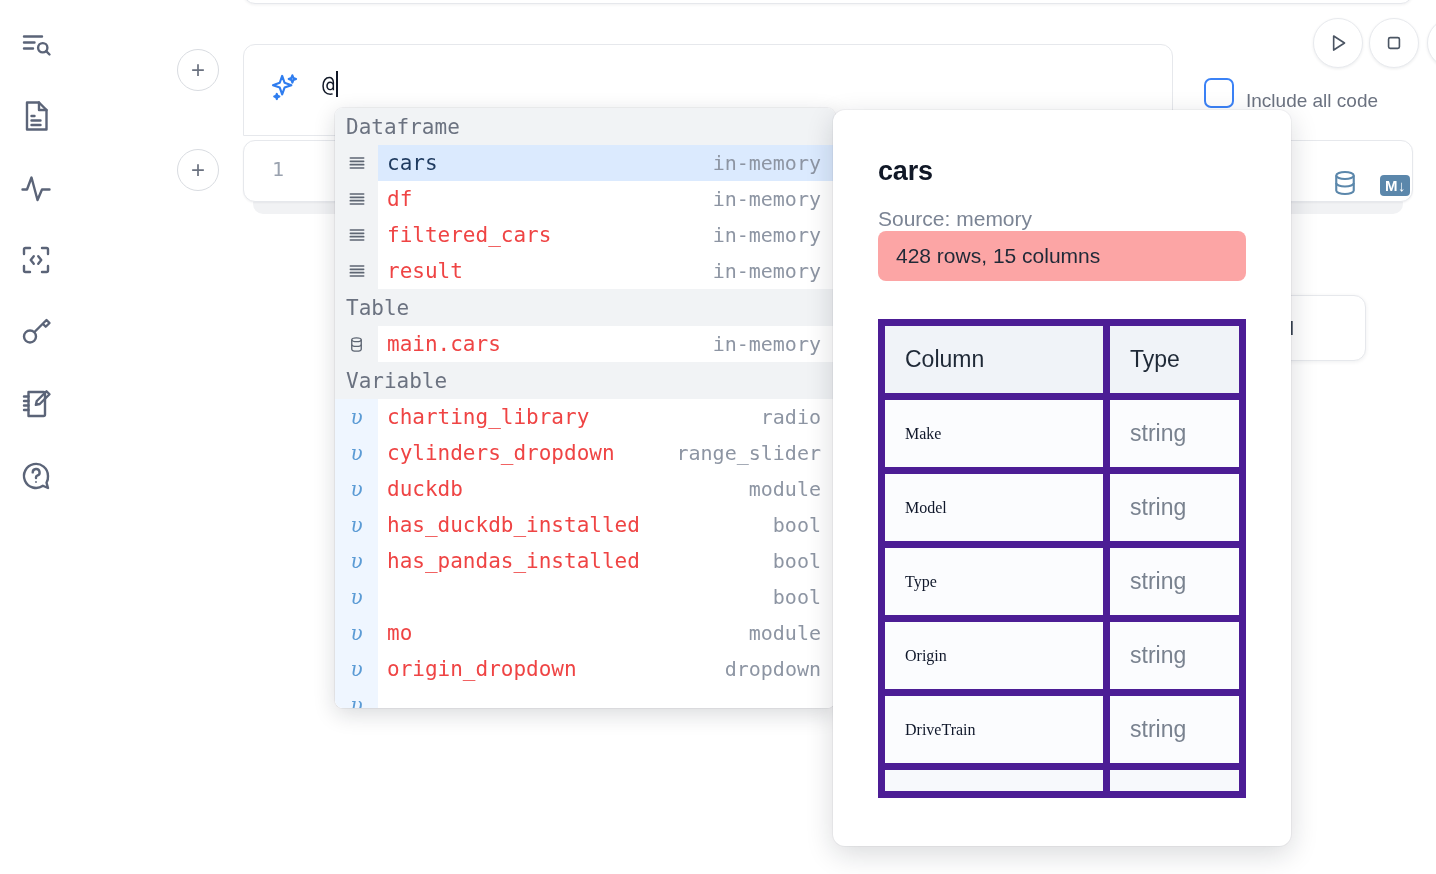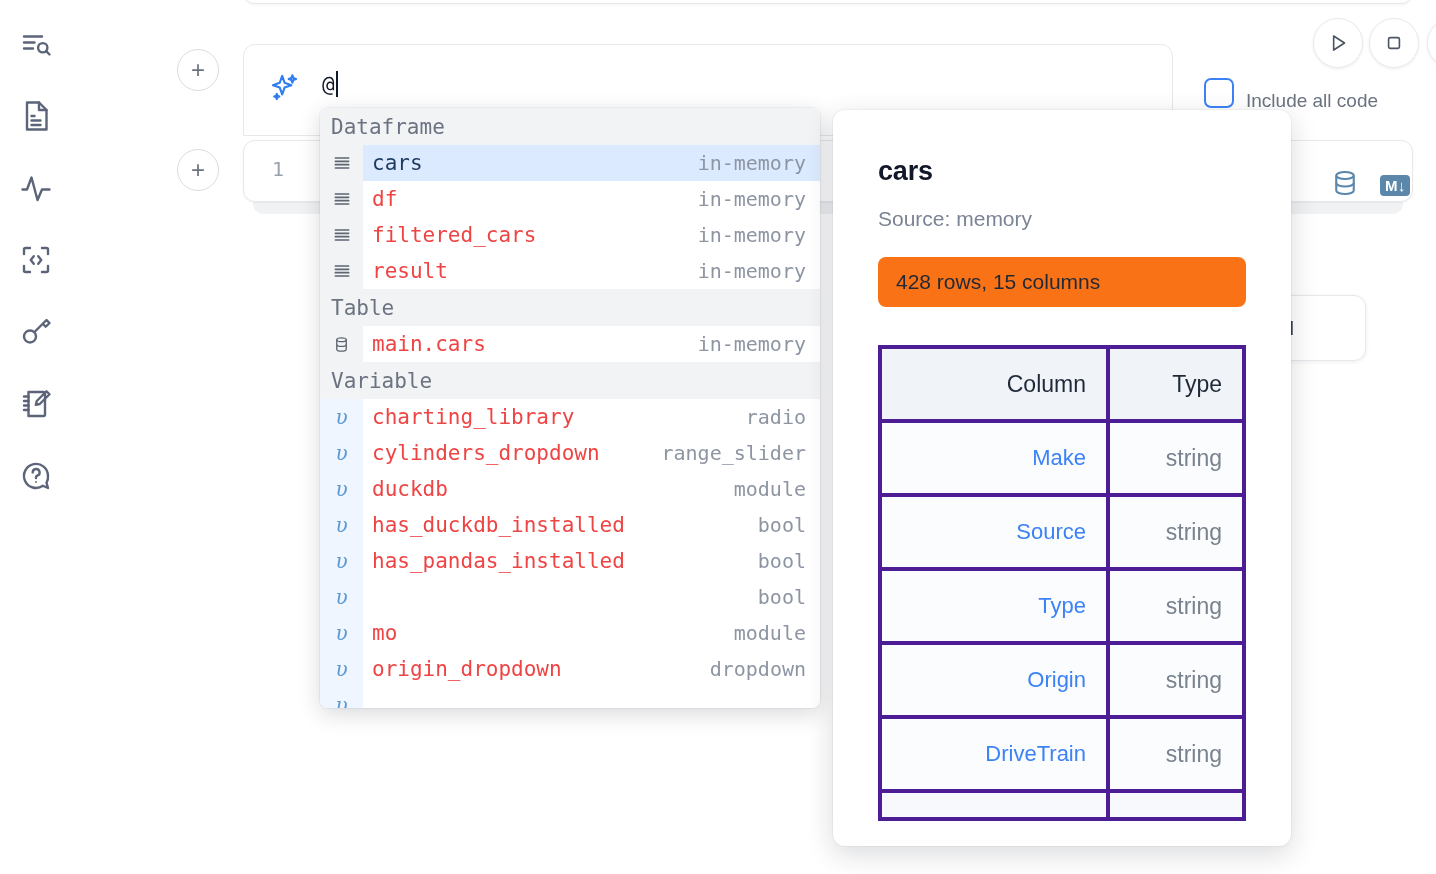--- a/index.html
+++ b/index.html
@@ -118,21 +118,21 @@
   .ai-chip {
     position: absolute; left: 1258px; top: 295px; width: 108px; height: 66px;
     background: #ffffff; border: 1px solid #e6e8ec; border-radius: 12px;
     box-shadow: 0 1px 4px rgba(16,24,40,0.07);
     display: flex; align-items: center; padding-left: 14px;
     font-size: 21px; font-weight: 600; color: #374151; z-index: 4;
   }
 
   
   .ac {
-    position: absolute; left: 320px; top: 108px; width: 500px; height: 600px;
+    position: absolute; left: 335px; top: 108px; width: 500px; height: 600px;
     background: #ffffff;
     border-radius: 8px;
     box-shadow: 0 6px 22px rgba(16,24,40,0.16), 0 0 0 1px rgba(16,24,40,0.05);
     overflow: hidden; z-index: 20;
   }
   .ac-section {
     height: 37px; background: #f1f3f5; color: #6b7280;
     font-family: "DejaVu Sans Mono", "Liberation Mono", monospace;
     font-size: 21px; display: flex; align-items: center; padding-left: 11px;
   }
@@ -167,34 +167,34 @@
   .doc {
     position: absolute; left: 833px; top: 110px; width: 458px; height: 736px;
     background: #ffffff; border-radius: 12px;
     box-shadow: 0 8px 28px rgba(16,24,40,0.16), 0 0 0 1px rgba(16,24,40,0.04);
     overflow: hidden; z-index: 21;
     padding: 46px 45px 0 45px;
   }
   .doc-title { font-size: 27px; font-weight: 700; color: #111827; letter-spacing: -0.2px; }
   .doc-source { font-size: 21px; color: #7b8494; margin-top: 20px; }
   .doc-summary {
-    margin-top: 26px; background: #f97316; border-radius: 8px;
+    background: #fca5a5; border-radius: 8px;
     padding: 13px 18px; font-size: 21px; color: #1f2937;
   }
   .doc-table { margin-top: 38px; width: 368px; border-collapse: collapse; }
   .doc-table th, .doc-table td {
-    border: 4px solid #4c1d95; padding: 0 20px; height: 74px; text-align: right;
+    border: 7px solid #4c1d95; padding: 0 20px; height: 74px; text-align: left;
     vertical-align: middle;
     margin-left: 21px;
   }
   .doc-table th { background: #f0f3f8; font-weight: 400; font-size: 23px; color: #1f2937; }
   .doc-table th:nth-child(2) { width: 136px; }
   .doc-table td.col-name {
-    font-family: Liberation Sans, sans-serif;
-    font-size: 22px; color: #3b82f6; background: #fbfcfe;
+    font-family: Liberation Serif, serif;
+    font-size: 16px; color: #0f172a; background: #fbfcfe;
   }
   .doc-table td.col-type { font-size: 23px; color: #79828f; background: #fbfcfe; }
   .doc-table tr.partial td { height: 28px; background: #f7f9fc; }
 </style>
 </head>
 <body>
 
 <div class="rail">
   <div class="rail-btn">
     <svg width="36" height="36" viewBox="0 0 24 24" fill="none" stroke="currentColor" stroke-width="1.6" stroke-linecap="round">
@@ -424,21 +424,21 @@
         <th>Column</th>
         <th>Type</th>
       </tr>
     </thead>
     <tbody id="doc-rows">
         <tr>
           <td class="col-name">Make</td>
           <td class="col-type">string</td>
         </tr>
         <tr>
-          <td class="col-name">Source</td>
+          <td class="col-name">Model</td>
           <td class="col-type">string</td>
         </tr>
         <tr>
           <td class="col-name">Type</td>
           <td class="col-type">string</td>
         </tr>
         <tr>
           <td class="col-name">Origin</td>
           <td class="col-type">string</td>
         </tr>

